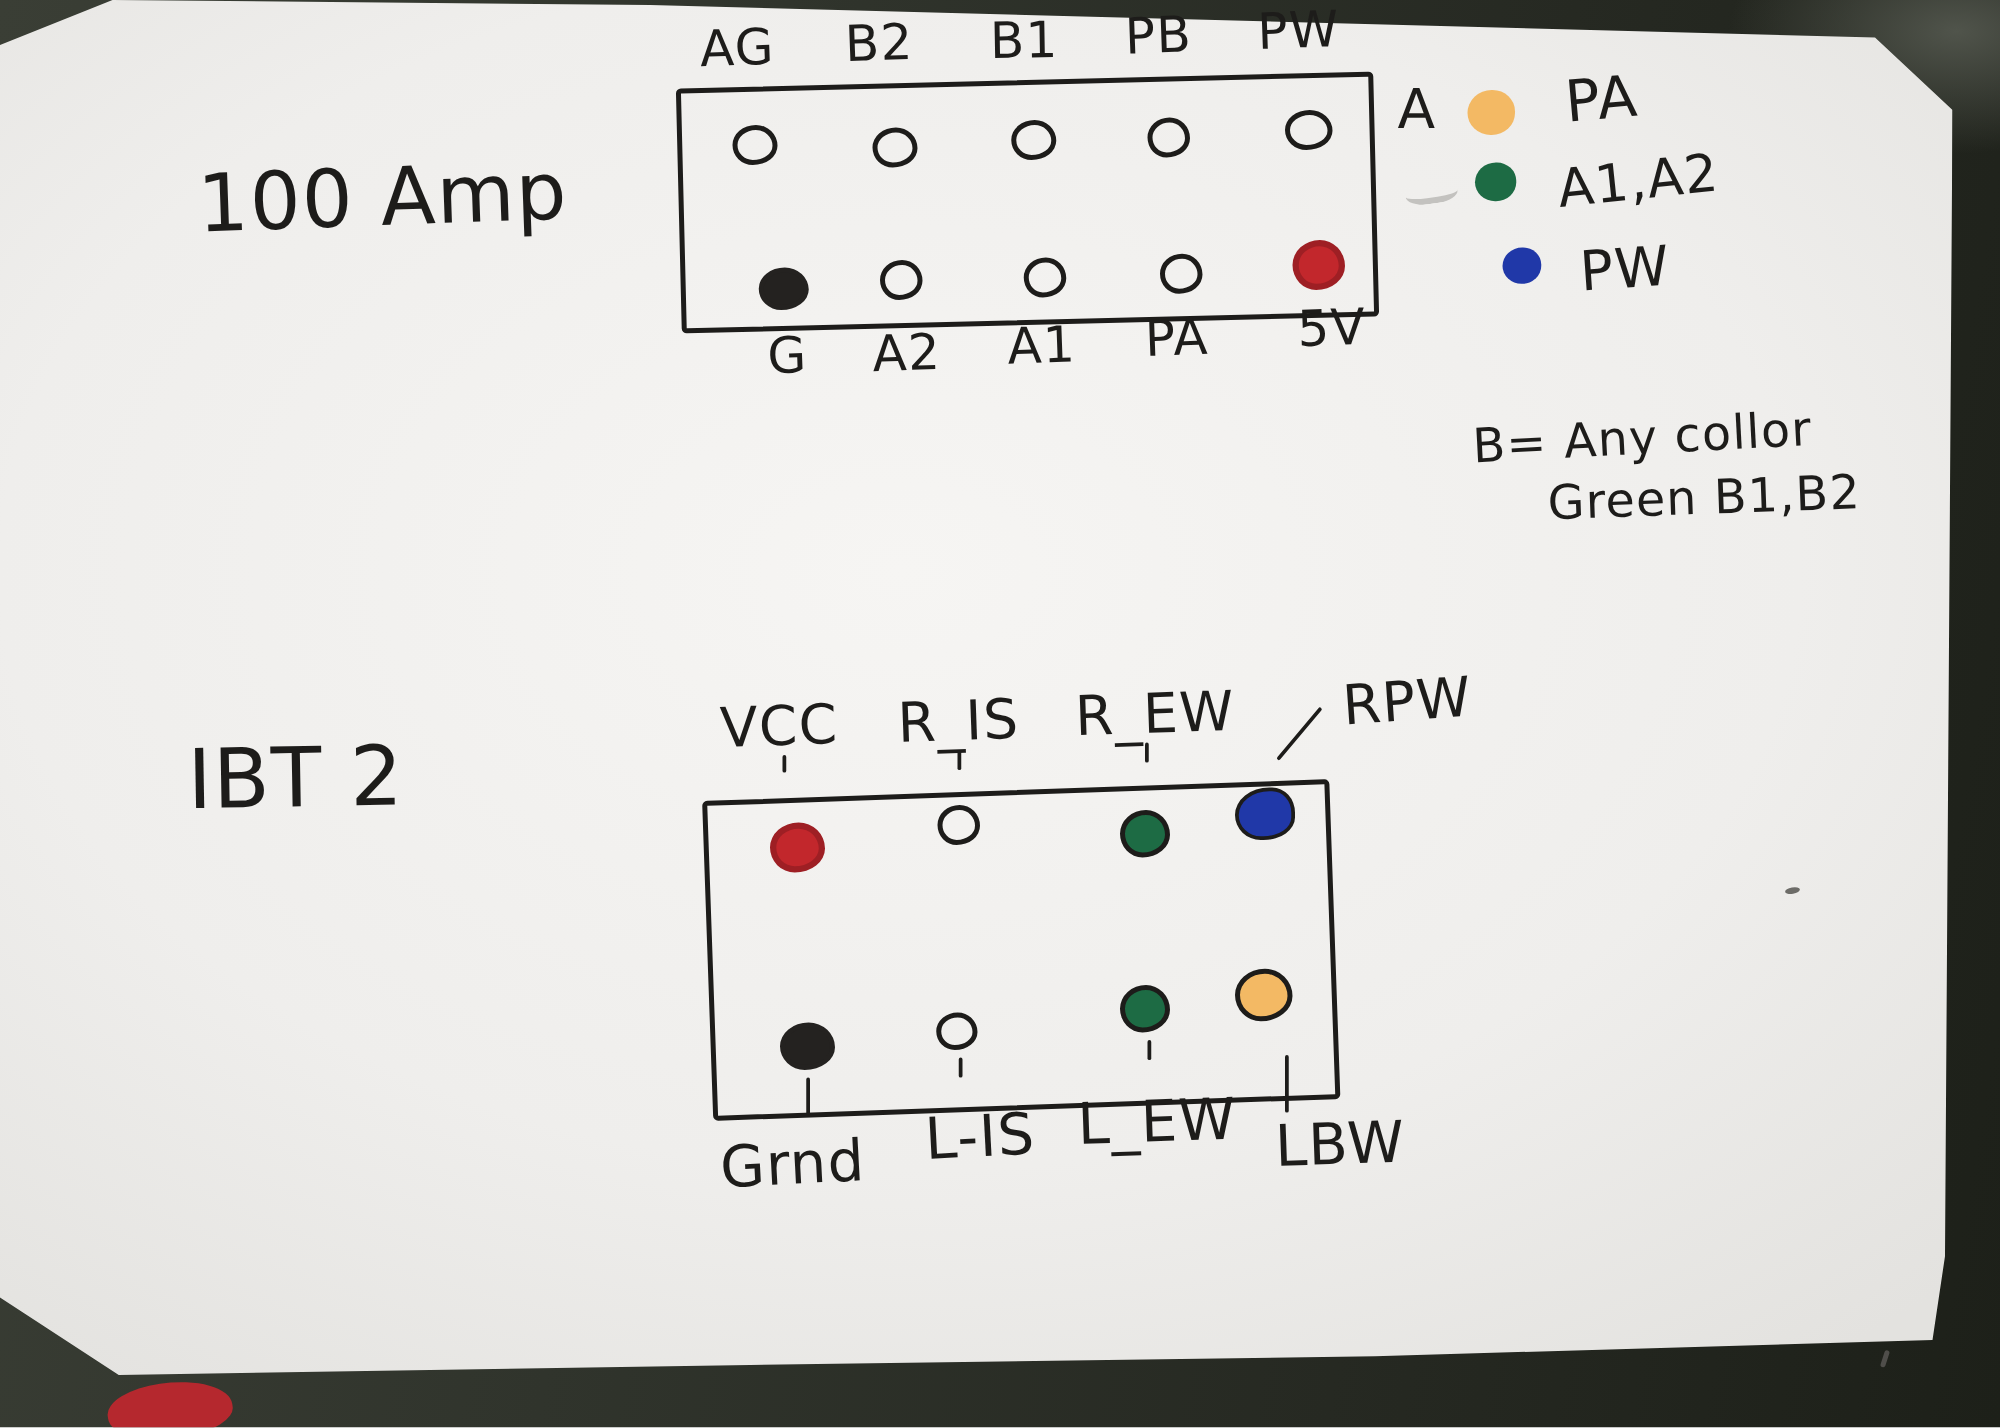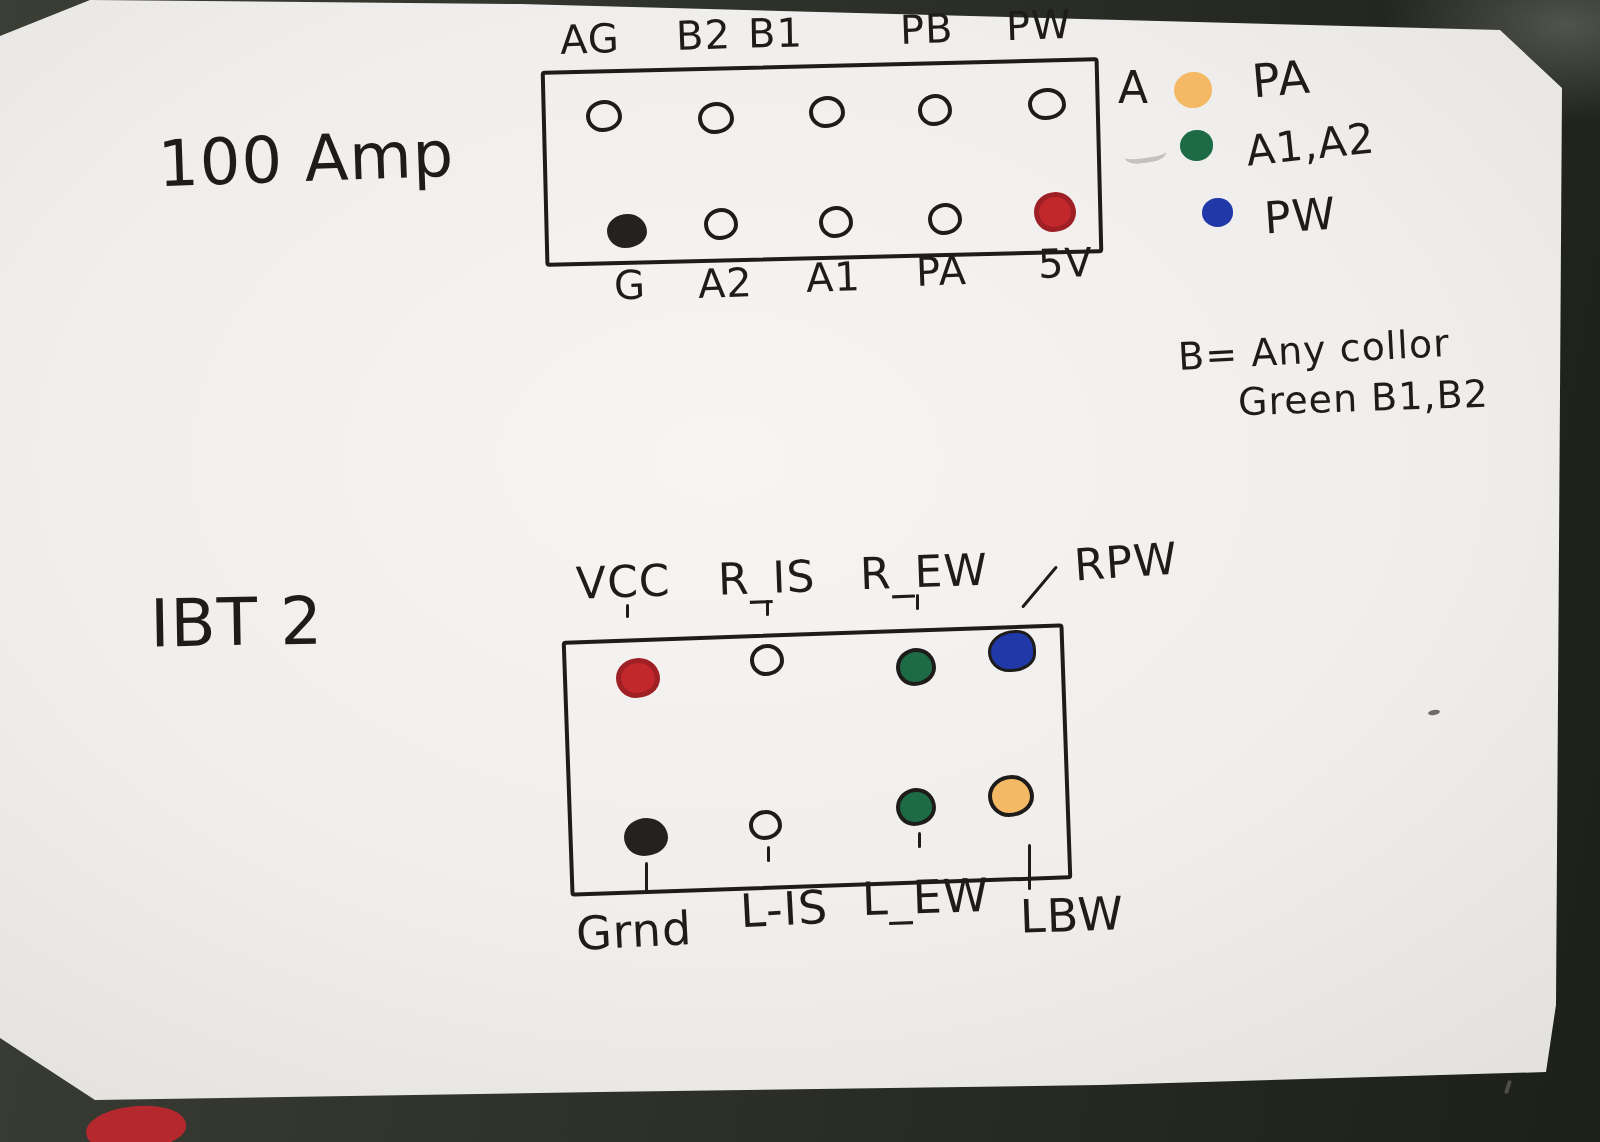--- a/index.html
+++ b/index.html
@@ -34,21 +34,21 @@
   .dot[data-fill="green"]{background:var(--green);}
   .dot[data-fill="blue"]{background:var(--blue);}
   .tick{position:absolute; width:3px; background:var(--ink); border-radius:2px;}
 
   
   .title-amp{left:158px; top:122px; font-size:64px; transform:rotate(-2deg);}
   .box-amp{left:543px; top:64px; width:558px; height:196px; transform:rotate(-1.4deg);}
   .a-tl{font-size:40px;}
   .a-tl1{left:560px; top:16px; transform:rotate(-2deg);}
   .a-tl2{left:676px; top:12px; transform:rotate(-2deg);}
-  .a-tl3{left:748px; top:10px; transform:rotate(-1deg);}
+  .a-tl3{left:792px; top:10px; transform:rotate(-1deg);}
   .a-tl4{left:900px; top:6px; transform:rotate(-2deg);}
   .a-tl5{left:1006px; top:2px; transform:rotate(-2deg);}
   .a-tp1{left:586px; top:100px; width:36px; height:32px;}
   .a-tp2{left:698px; top:102px; width:36px; height:32px;}
   .a-tp3{left:809px; top:96px; width:36px; height:32px;}
   .a-tp4{left:918px; top:94px; width:34px; height:32px;}
   .a-tp5{left:1028px; top:88px; width:38px; height:32px;}
   .a-bp1{left:607px; top:214px; width:40px; height:34px;}
   .a-bp2{left:704px; top:208px; width:34px; height:32px;}
   .a-bp3{left:819px; top:206px; width:34px; height:32px;}

